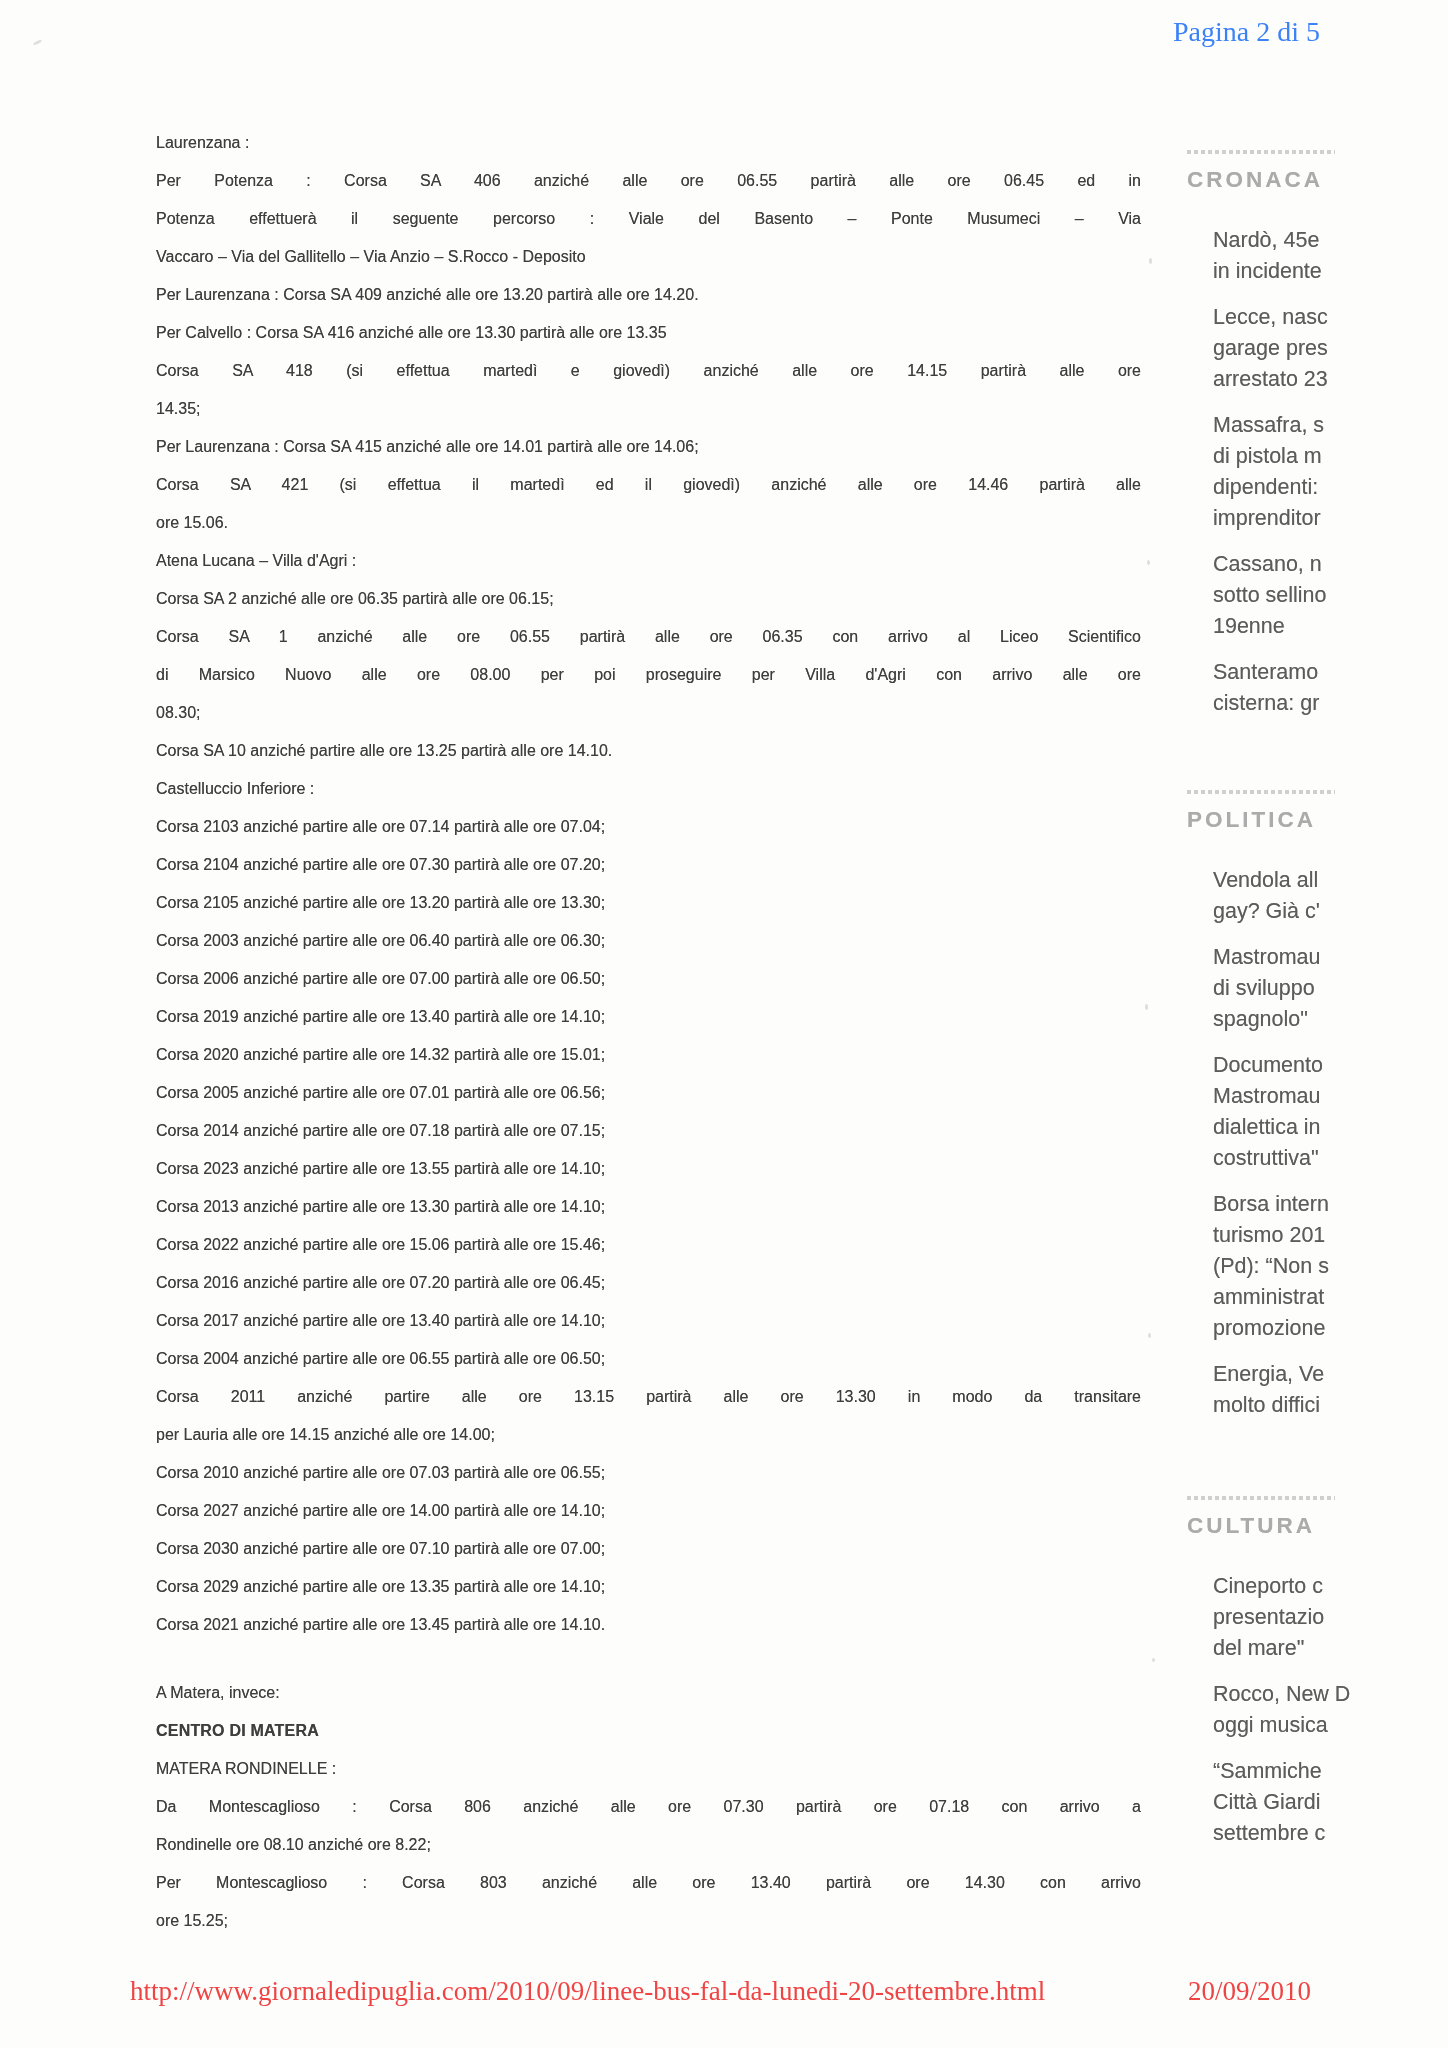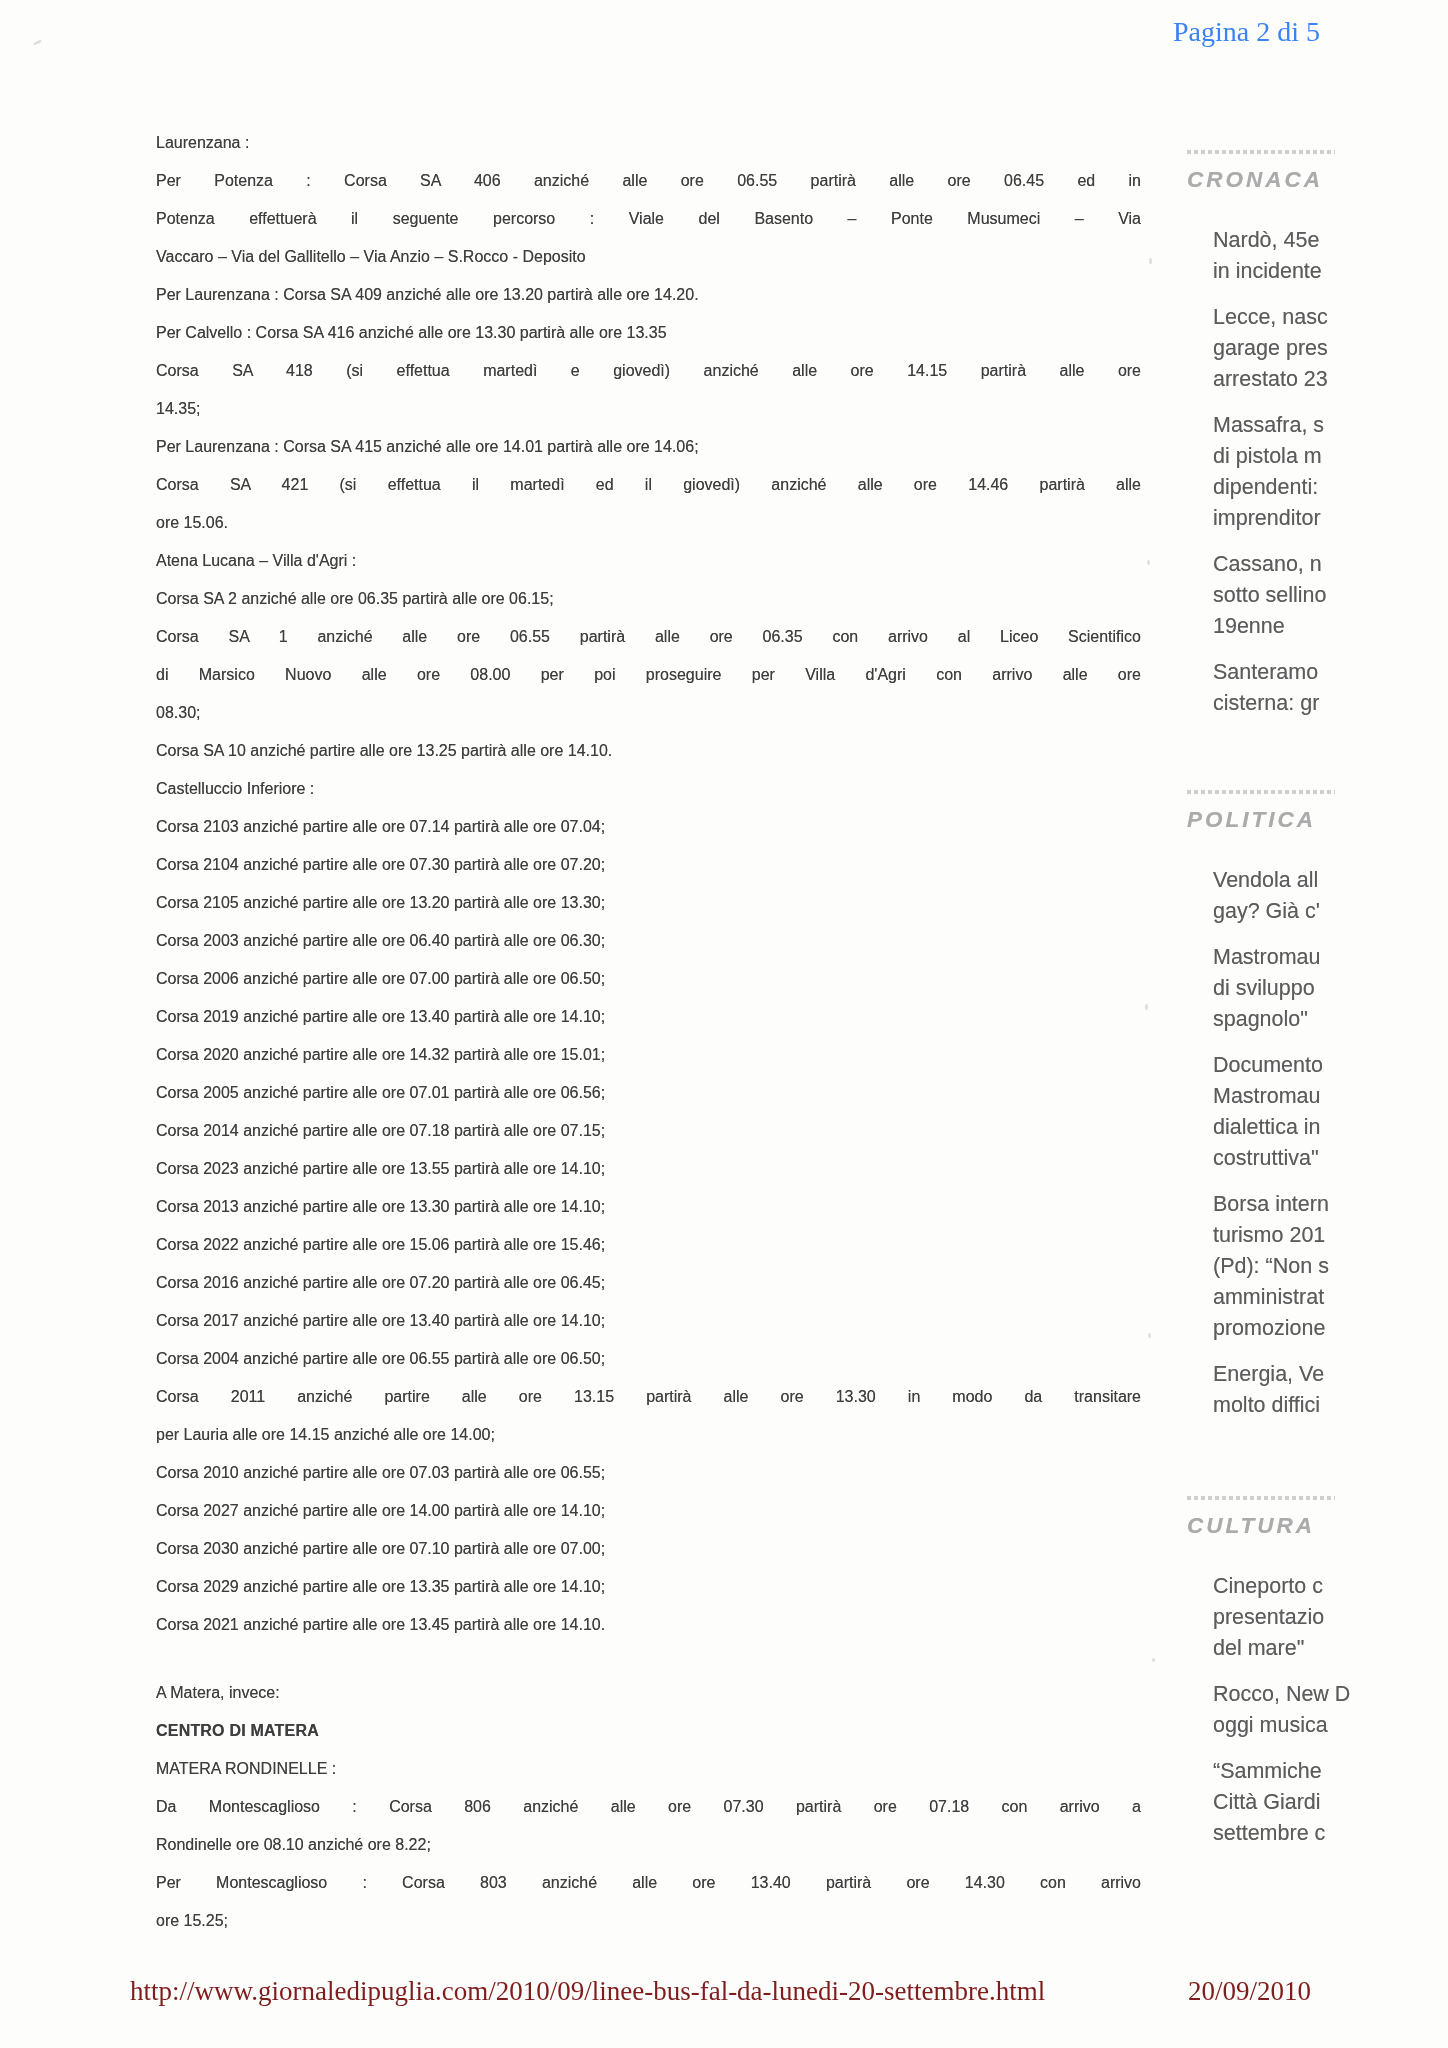--- a/index.html
+++ b/index.html
@@ -9,21 +9,21 @@
     font-family:"Liberation Sans", sans-serif;
   }
   
   .pagenum {
     position:absolute; left:1173px; top:16px;
     font-family:"Liberation Serif", serif; font-size:28px; color:#3b82f6;
     white-space:nowrap;
   }
   .footer {
     position:absolute; left:0; top:1976px; width:1448px; height:40px;
-    font-family:"Liberation Serif", serif; font-size:27px; color:#7f1d1d;
+    font-family:"Liberation Serif", serif; font-size:27px; color:#ef4444;
   }
   .footer .url  { position:absolute; left:130px; top:0; white-space:nowrap; }
   .footer .date { position:absolute; left:1188px; top:0; white-space:nowrap; }
 
   
   .bodycol {
     position:absolute; left:156px; top:124px; width:985px;
     font-size:16px; color:#3e3e3e;
     text-shadow:0 0 0.6px rgba(62,62,62,0.72);
   }
@@ -37,21 +37,20 @@
   .divider {
     width:148px; height:4px; margin-left:2px;
     background:repeating-linear-gradient(90deg,#c7c7c7 0 4px, rgba(0,0,0,0) 4px 7px);
     opacity:0.85;
   }
   .sec-title {
     margin:13px 0 0 2px;
     font-size:22.5px; font-weight:700; letter-spacing:3px;
     color:#ababab; text-shadow:0 0 0.5px rgba(171,171,171,0.55);
     white-space:nowrap;
-    font-style:italic;
   }
   .items { margin:32px 0 0 28px; }
   .item  { margin-bottom:15px; }
   .il {
     line-height:31px; font-size:21.5px; color:#5c5c5c;
     white-space:pre; text-shadow:0 0 0.5px rgba(92,92,92,0.55);
   }
 
   
   .speck { position:absolute; background:#c4c4c4; border-radius:50%; opacity:0.55; }

